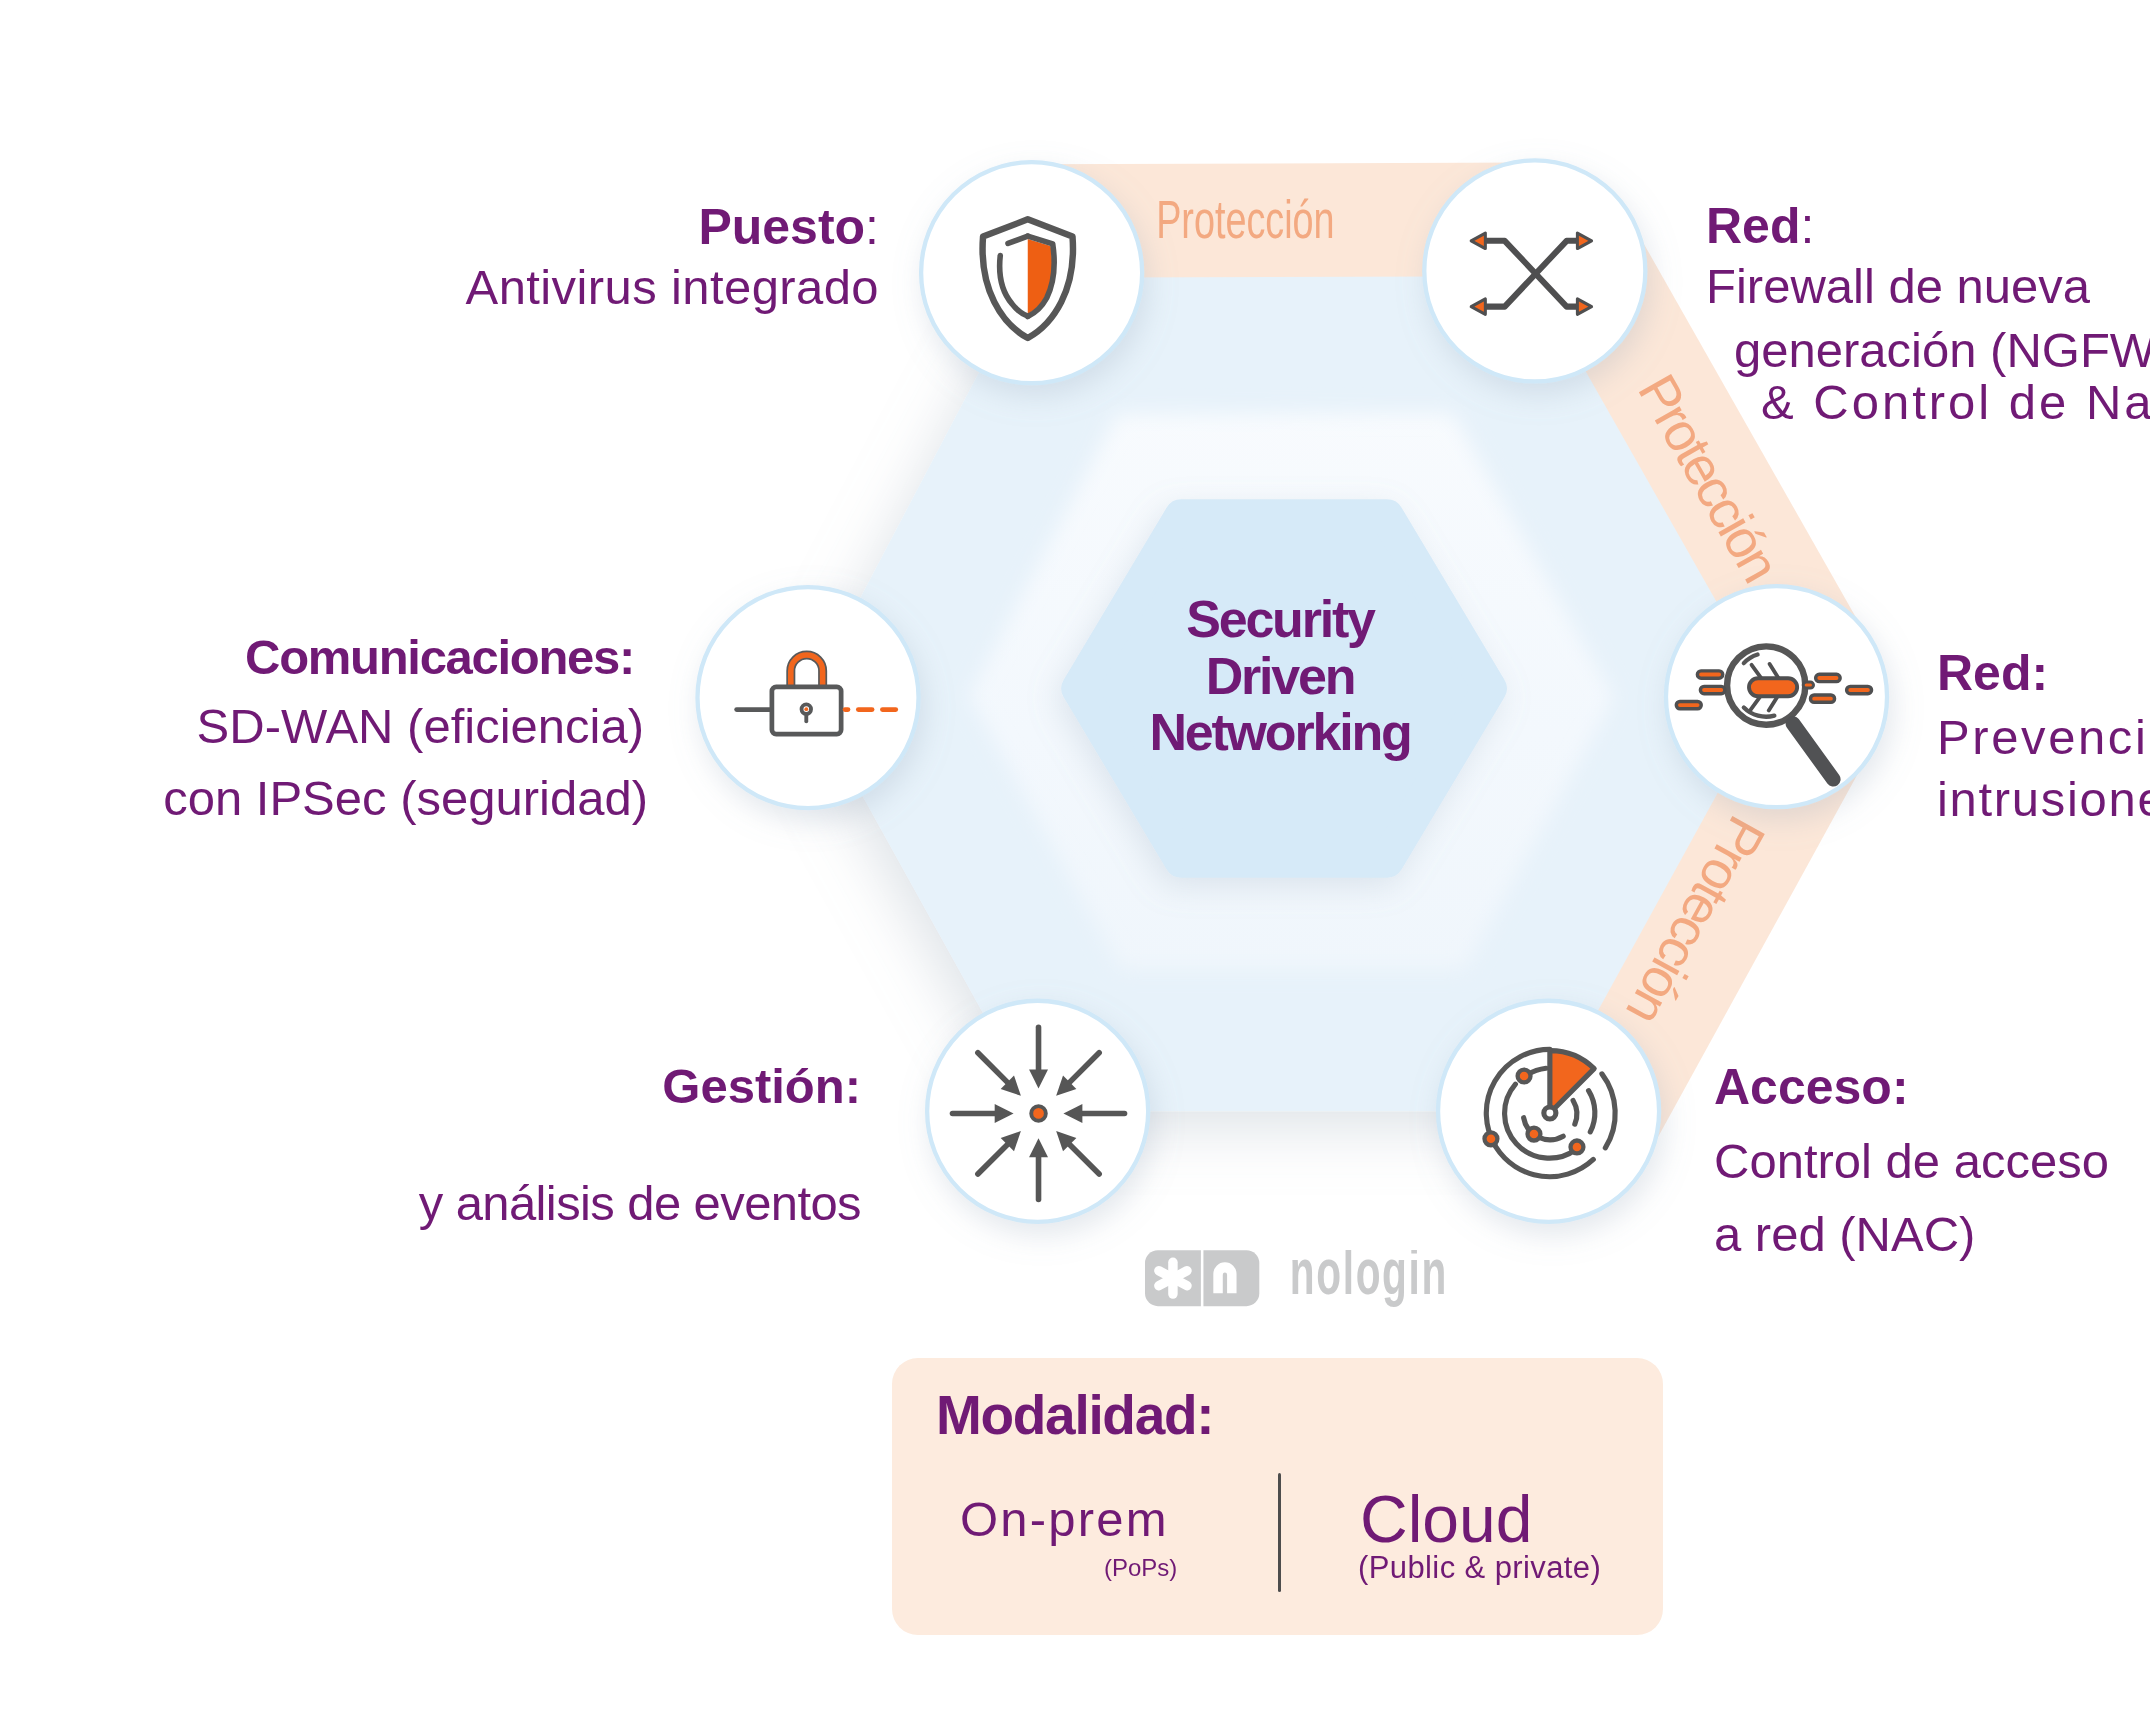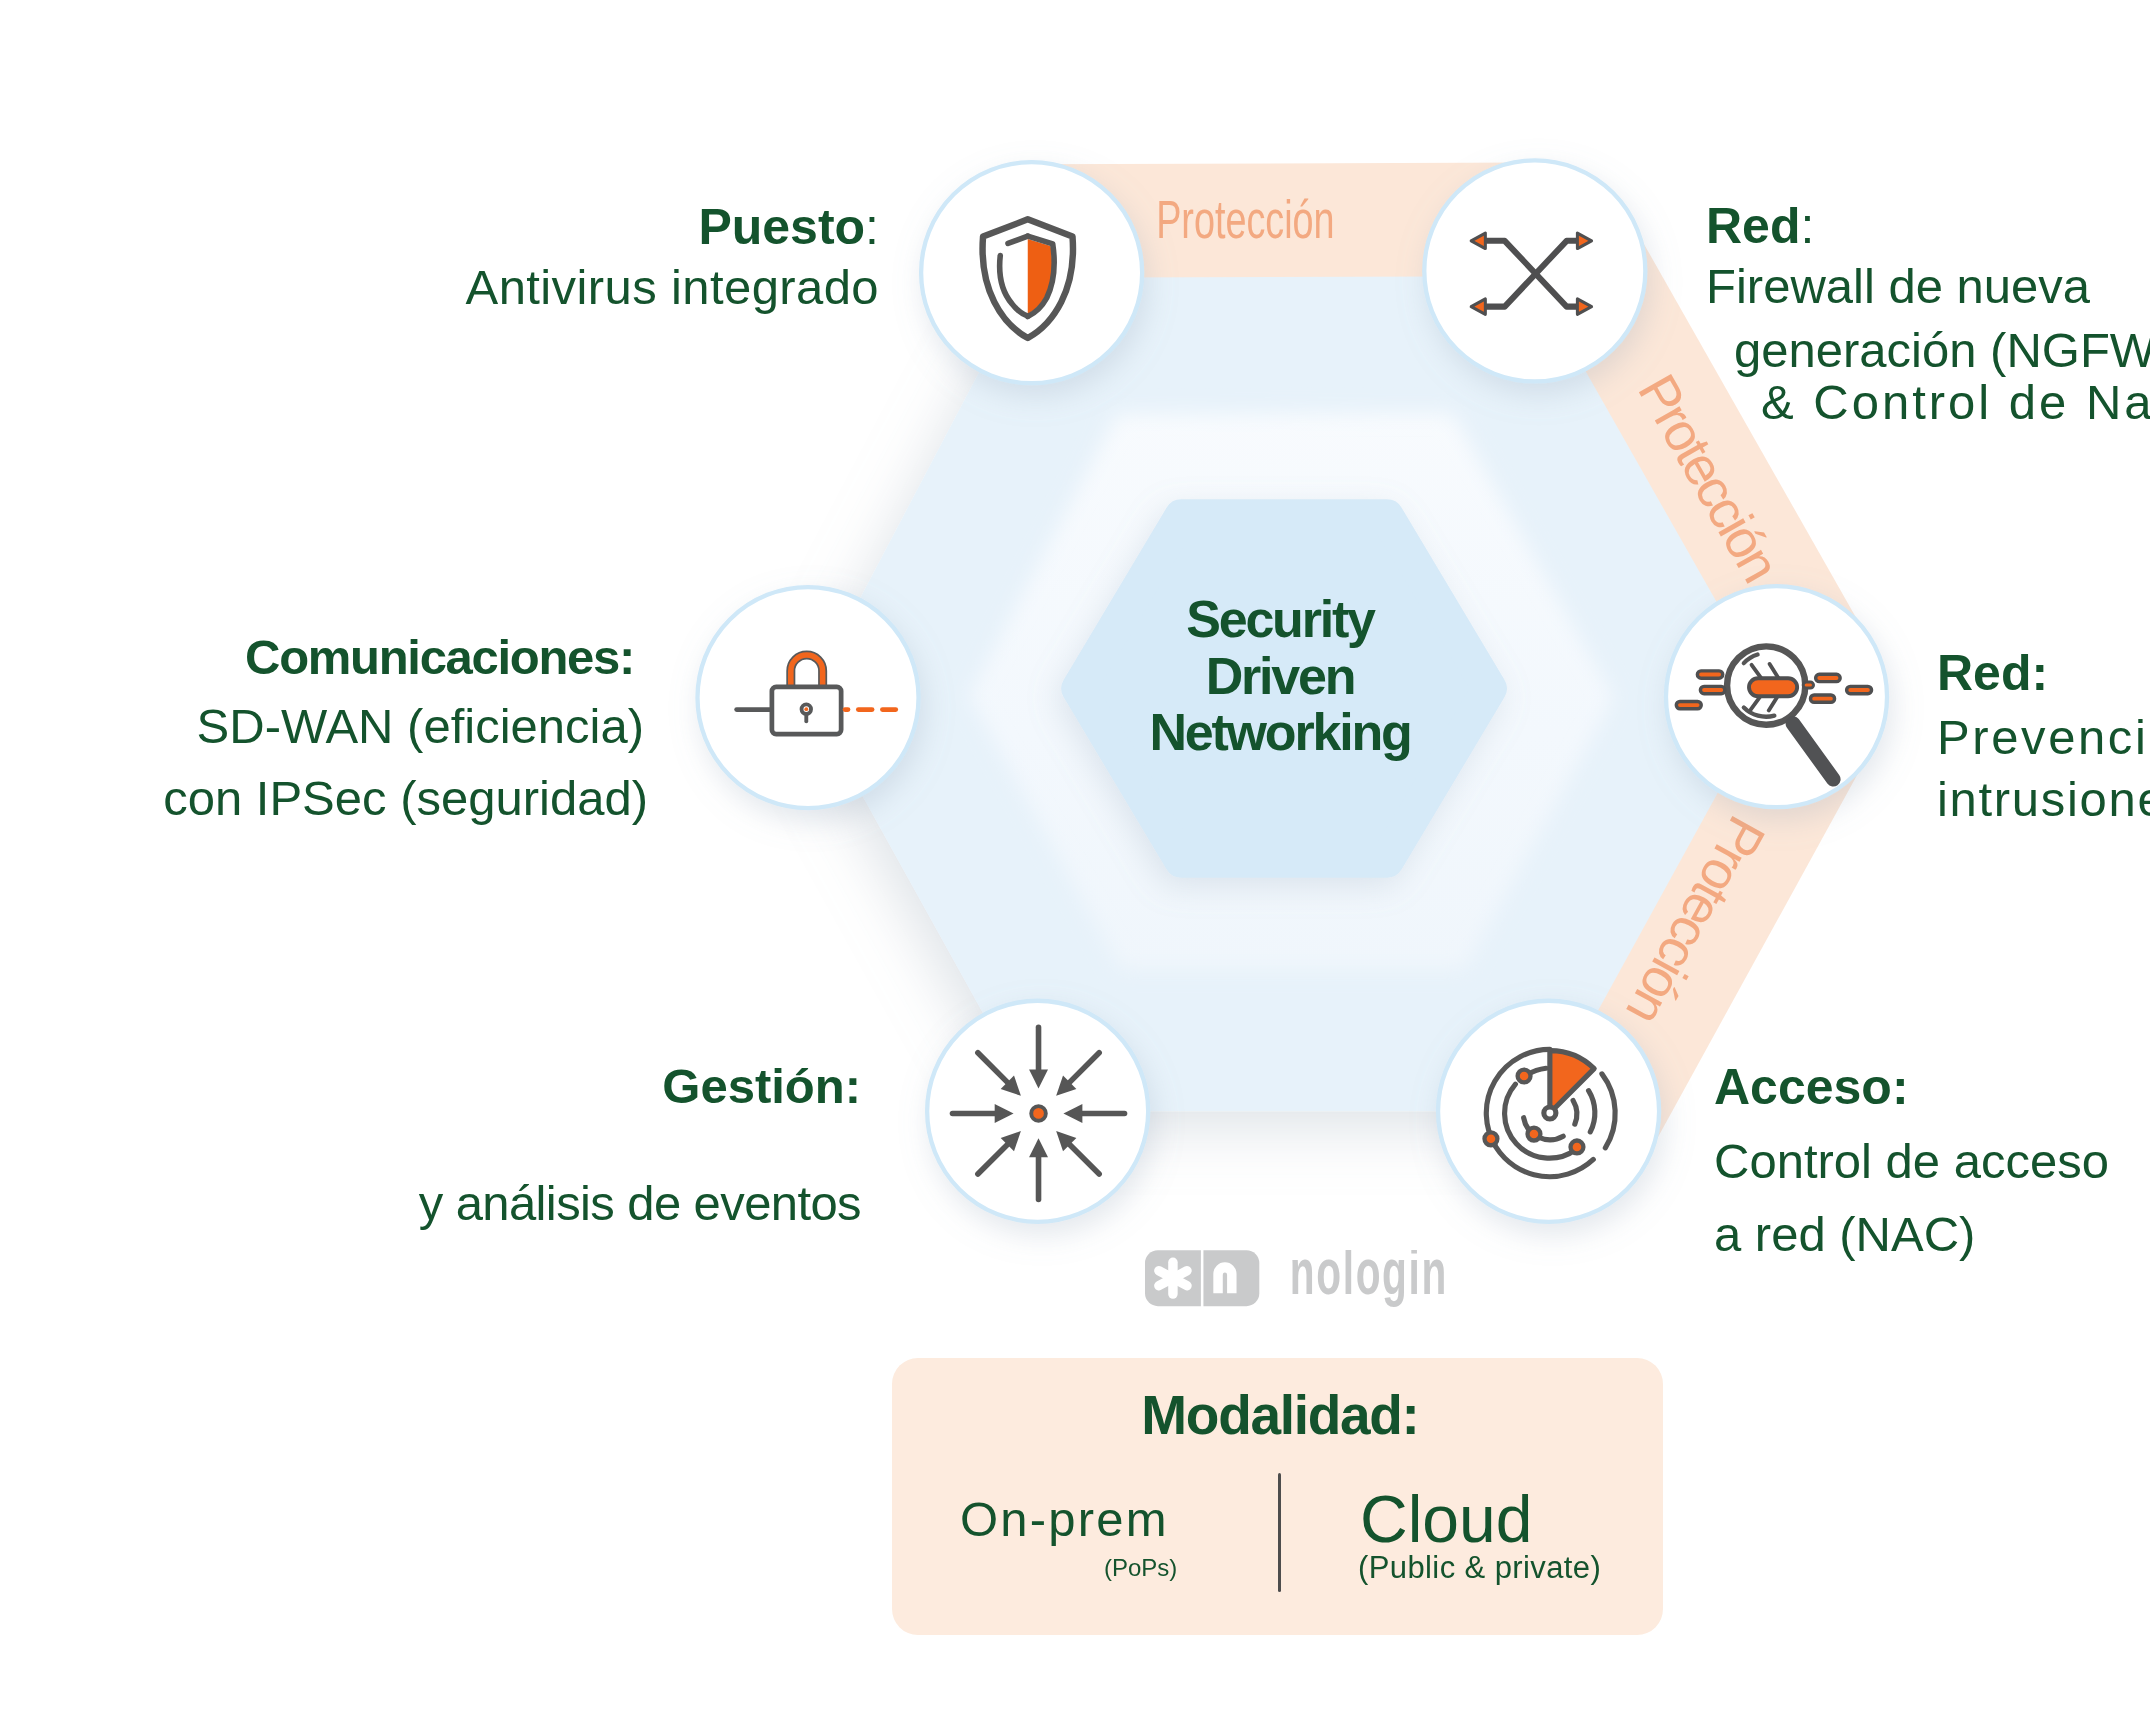--- a/index.html
+++ b/index.html
@@ -1,19 +1,19 @@
 <!DOCTYPE html>
 <html style="font-size:6.9px"><head>
 <meta charset="utf-8">
 <style>
 html,body{margin:0;padding:0;background:#ffffff;}
 #page{position:relative;width:2517px;height:1734px;overflow:hidden;background:#ffffff;
   font-family:"Liberation Sans",sans-serif;}
 #bg{position:absolute;left:0;top:0;}
-.lbl{position:absolute;color:#14532d;white-space:nowrap;}
+.lbl{position:absolute;color:#701a75;white-space:nowrap;}
 .b{font-weight:bold;}
 </style>
 </head>
 <body>
 <div id="page">
 <svg id="bg" width="2517" height="1734" viewBox="0 0 5851 4032">
   <defs>
     <linearGradient id="ig" x1="0" y1="0" x2="0" y2="1">
       <stop offset="0" stop-color="#fafcfe"></stop>
       <stop offset="0.55" stop-color="#f3f8fd"></stop>
@@ -189,21 +189,21 @@
 <div class="lbl" style="left:1937px;top:775px;font-size:49px;line-height:49px;letter-spacing:1.7px;">intrusiones (IPS)</div>
 
 <div class="lbl b" style="right:1656px;top:1062px;font-size:49px;line-height:49px;">Gestión:</div>
 <div class="lbl" style="right:1656px;top:1179px;font-size:49px;line-height:49px;letter-spacing:-0.6px;">y análisis de eventos</div>
 
 <div class="lbl b" style="left:1714px;top:1062px;font-size:50px;line-height:50px;">Acceso:</div>
 <div class="lbl" style="left:1714px;top:1137px;font-size:49px;line-height:49px;">Control de acceso</div>
 <div class="lbl" style="left:1714px;top:1210px;font-size:49px;line-height:49px;">a red (NAC)</div>
 
 <div style="position:absolute;left:892px;top:1358px;width:771px;height:277px;background:#fdebde;border-radius:26px;"></div>
-<div class="lbl b" style="left:936px;top:1388px;width:688px;text-align:center;font-size:55px;line-height:55px;letter-spacing:-1.3px;">Modalidad:</div>
+<div class="lbl b" style="left:936px;top:1388px;width:688px;text-align:left;font-size:55px;line-height:55px;letter-spacing:-1.3px;">Modalidad:</div>
 <div class="lbl" style="left:960px;top:1495px;font-size:49px;line-height:49px;letter-spacing:2.2px;">On-prem</div>
 <div class="lbl" style="left:1104px;top:1552px;font-size:24px;line-height:31px;">(PoPs)</div>
 <div style="position:absolute;left:1278px;top:1473px;width:3px;height:119px;background:#4d4d4d;border-radius:1.7px;"></div>
 <div class="lbl" style="left:1360px;top:1495px;font-size:66px;line-height:49px;">Cloud</div>
 <div class="lbl" style="left:1358px;top:1552px;font-size:31px;line-height:31px;letter-spacing:0.4px;">(Public &amp; private)</div>
 
 <svg style="position:absolute;left:1145px;top:1250px;" width="318" height="65" viewBox="0 0 740 150">
   <g fill="#c9cacb">
     <path d="M30 0 h100 v130 h-100 a30 30 0 0 1 -30 -30 v-70 a30 30 0 0 1 30 -30 z"></path>
     <path d="M136 0 h100 a30 30 0 0 1 30 30 v70 a30 30 0 0 1 -30 30 h-100 z"></path>

